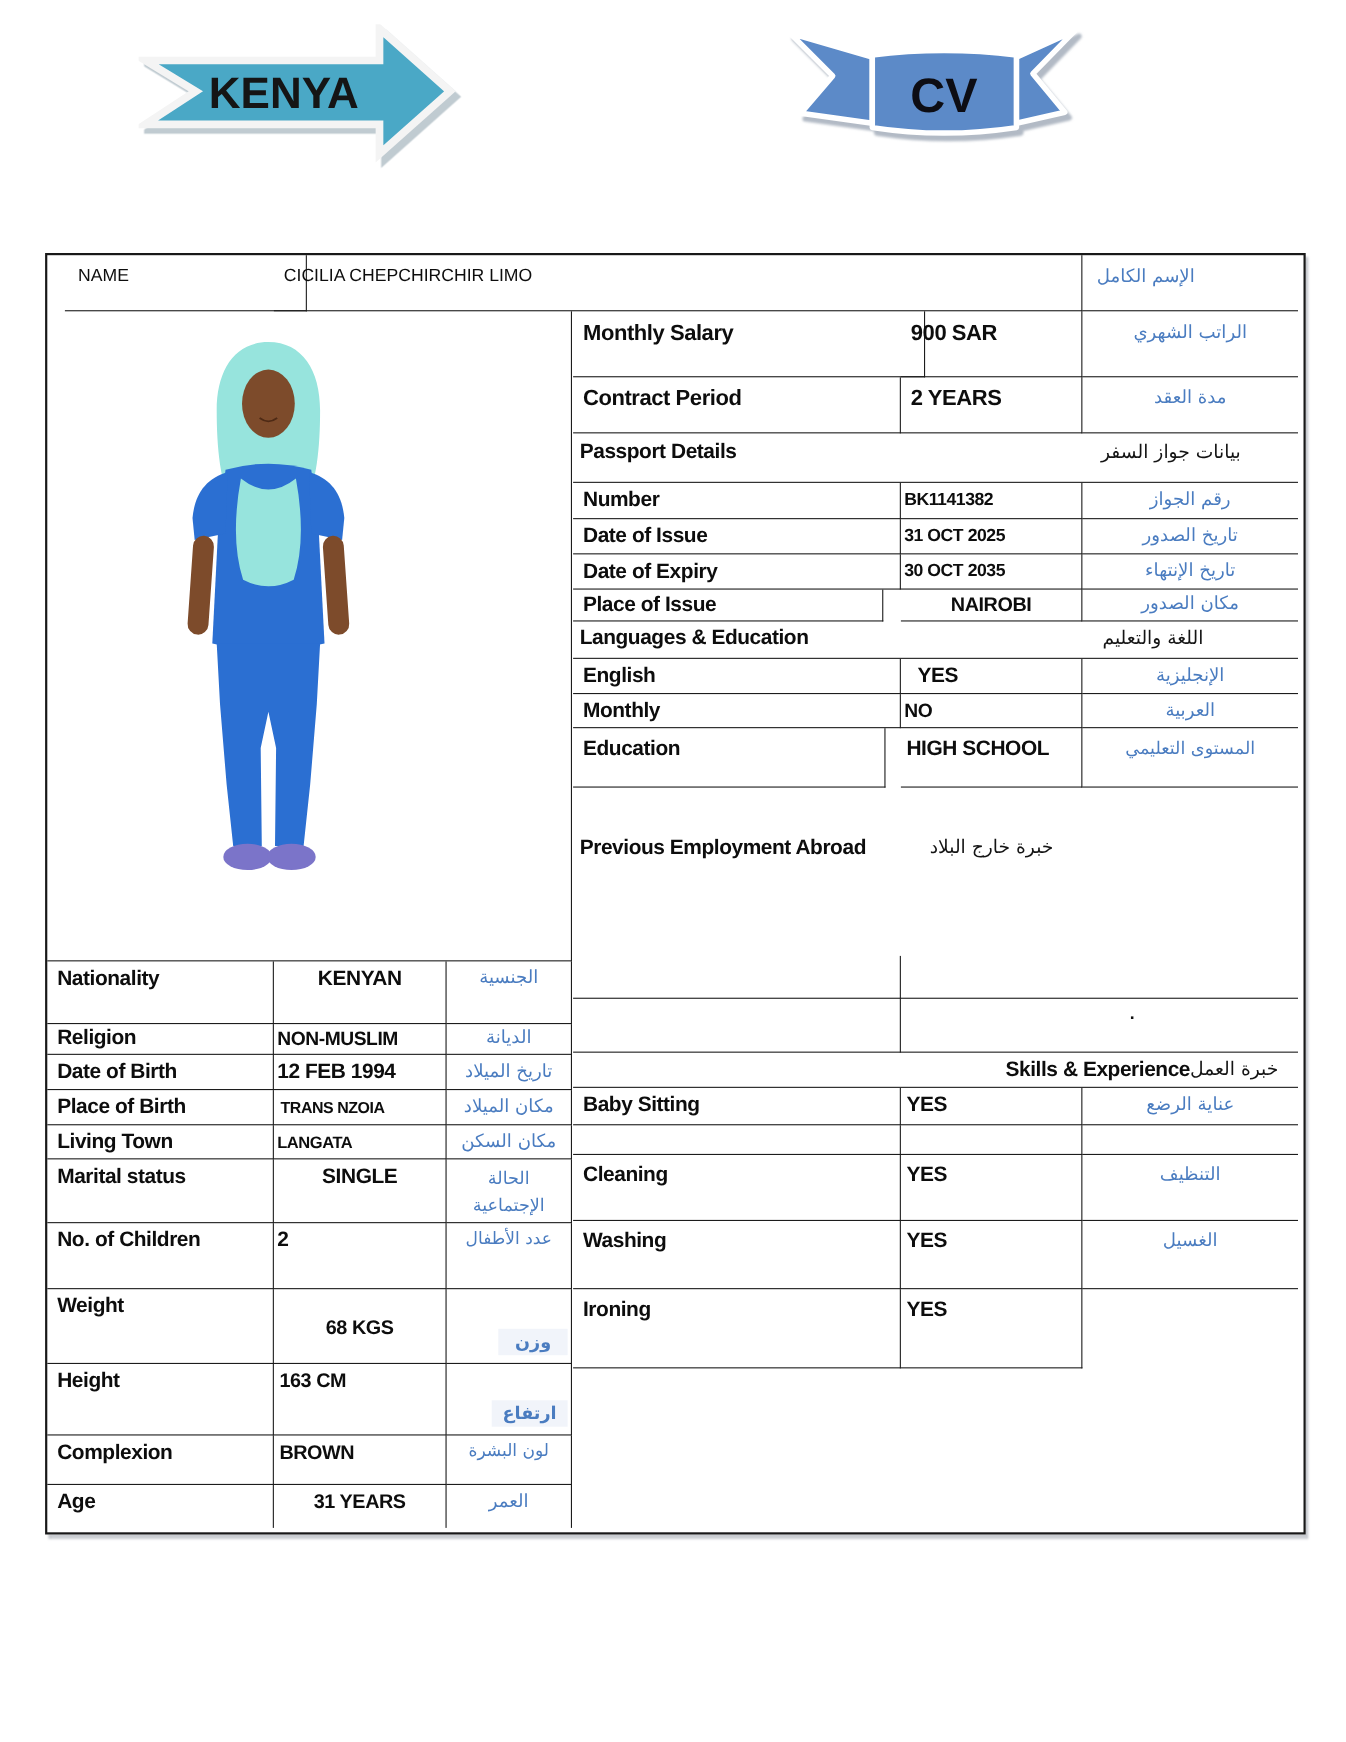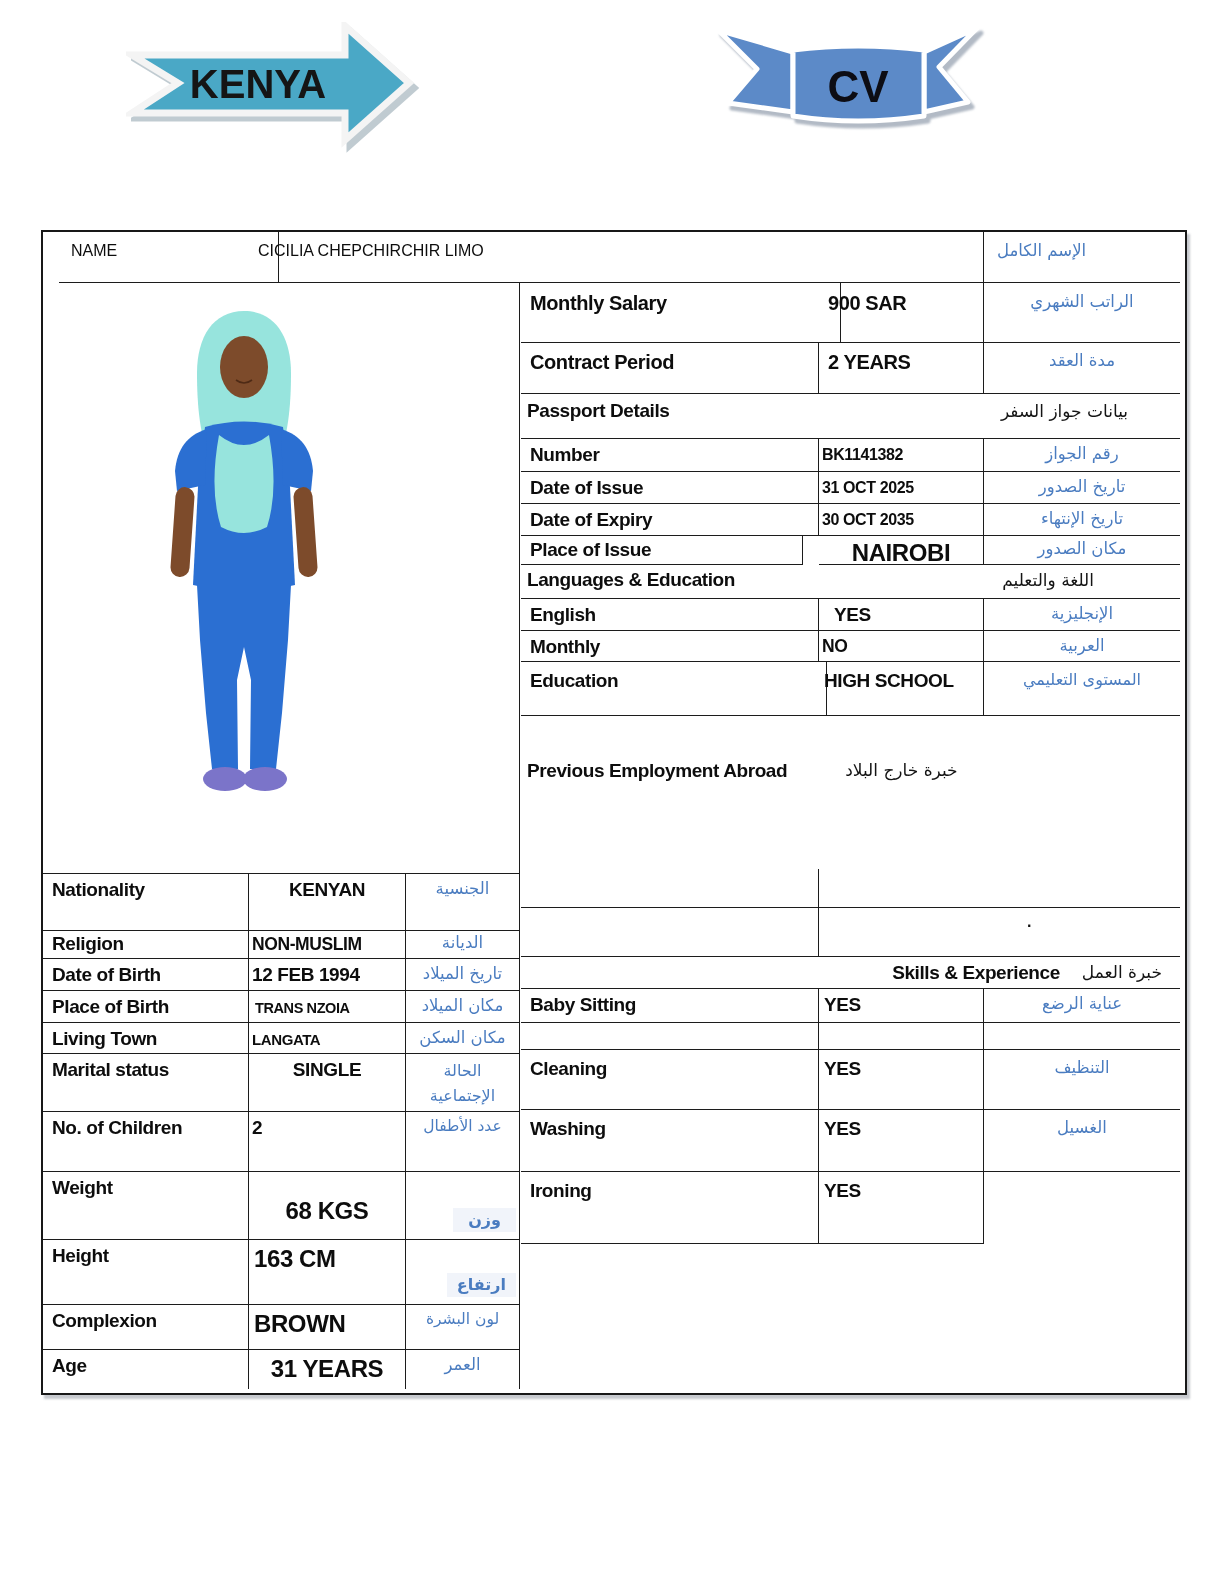--- a/index.html
+++ b/index.html
@@ -12,21 +12,21 @@
      letter-spacing:-0.4px;padding:5px 0 0 9px;white-space:nowrap;overflow:visible;}
   .br{border-right:1.6px solid #1c1c1c;}
   .bb{border-bottom:1.6px solid #1c1c1c;}
   .b{font-weight:700;}
   .big{font-size:20px;font-weight:700;}
   .reg{font-weight:500;font-size:16px;letter-spacing:0;}
   .sm{font-size:16px;}
   .xs{font-size:14.5px;padding-top:9px;}
   .s15{font-size:15px;}
   .s17{font-size:17.5px;}
-  .s18{font-size:24px;font-weight:700;}
+  .s18{font-size:18px;font-weight:700;}
   .center{text-align:center;padding-left:0;}
   .ar{font-family:"DejaVu Sans",sans-serif;color:#4a7cc0;direction:rtl;text-align:center;
       font-weight:500;font-size:16.5px;letter-spacing:0;padding:5px 4px 0 4px;}
   .ar.wrap{white-space:normal;line-height:1.55;}
   .ar.left{text-align:left;padding-left:13px;}
   .arblack{font-family:"DejaVu Sans",sans-serif;color:#141414;direction:rtl;
            font-weight:500;font-size:17px;letter-spacing:0;}
   .hdrcell{padding-top:6px;}
   .hdr-ar-abs{position:absolute;top:7px;}
   .flexrow{display:flex;align-items:flex-start;margin-top:39px;}
@@ -111,35 +111,35 @@
     </div>
 
     <div class="c br bb" style="left:478px;top:367px;width:298px;height:32px;">English</div>
     <div class="c br bb b" style="left:776px;top:367px;width:165px;height:32px;padding-left:15px;">YES</div>
     <div class="c bb ar" style="left:941px;top:367px;width:196px;height:32px;">الإنجليزية</div>
 
     <div class="c br bb" style="left:478px;top:399px;width:298px;height:31px;">Monthly</div>
     <div class="c br bb s17" style="left:776px;top:399px;width:165px;height:31px;padding-left:3px;">NO</div>
     <div class="c bb ar" style="left:941px;top:399px;width:196px;height:31px;">العربية</div>
 
-    <div class="c br bb" style="left:478px;top:430px;width:306px;height:54px;padding-top:8px;">Education</div>
+    <div class="c br bb" style="left:478px;top:430px;width:284px;height:54px;padding-top:8px;">Education</div>
     <div class="c br bb b" style="left:776px;top:430px;width:165px;height:54px;padding-top:8px;padding-left:5px;">HIGH SCHOOL</div>
     <div class="c bb ar" style="left:941px;top:430px;width:196px;height:54px;padding-top:8px;font-size:16px;">المستوى التعليمي</div>
 
     <div class="c bb flexrow" style="left:478px;top:484px;width:659px;height:153px;padding-left:6px;gap:58px;">
       <span class="b">Previous Employment Abroad</span>
       <span class="arblack">خبرة خارج البلاد</span>
     </div>
 
     <div class="c br bb" style="left:478px;top:637px;width:298px;height:88px;"></div>
     <div class="c bb" style="left:776px;top:637px;width:361px;height:88px;">
       <span class="dot">.</span>
     </div>
 
-    <div class="c bb" style="left:478px;top:725px;width:659px;height:32px;display:flex;justify-content:flex-end;gap:22px;padding:5px 18px 0 0;">
+    <div class="c bb" style="left:478px;top:725px;width:659px;height:32px;display:flex;justify-content:flex-end;gap:0;padding:5px 18px 0 0;">
       <span class="b">Skills &amp; Experience</span>
       <span class="arblack">خبرة العمل</span>
     </div>
 
     <div class="c br bb b" style="left:478px;top:757px;width:298px;height:34px;">Baby Sitting</div>
     <div class="c br bb b" style="left:776px;top:757px;width:165px;height:34px;padding-left:5px;">YES</div>
     <div class="c bb ar" style="left:941px;top:757px;width:196px;height:34px;">عناية الرضع</div>
 
     <div class="c br bb" style="left:478px;top:791px;width:298px;height:27px;"></div>
     <div class="c br bb" style="left:776px;top:791px;width:165px;height:27px;"></div>

